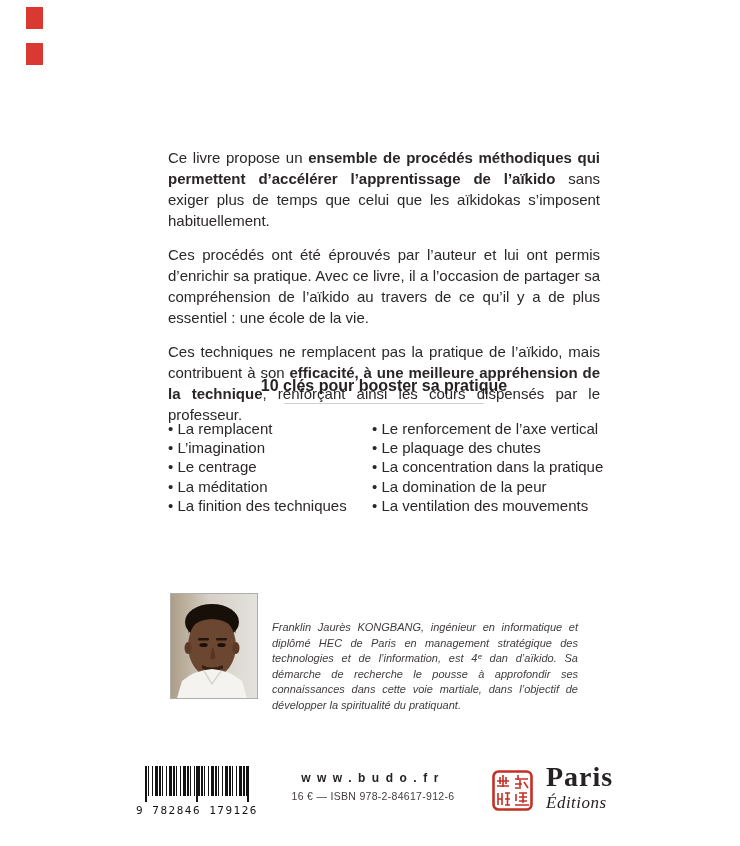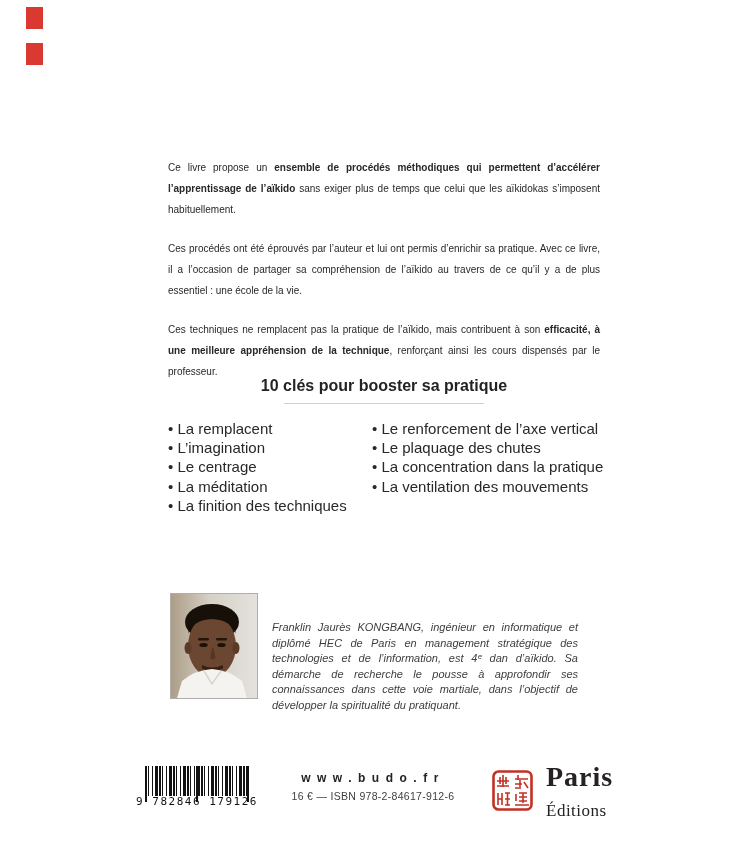--- a/index.html
+++ b/index.html
@@ -7,21 +7,21 @@
     position:relative;width:740px;height:846px;background:#ffffff;overflow:hidden;
     font-family:"Liberation Sans","DejaVu Sans",sans-serif;color:#2b2728;
   }
   
   .stamp-mark{position:absolute;left:26px;width:17px;height:22px;background:#da3931;}
   .stamp-mark.m1{top:7px;}
   .stamp-mark.m2{top:43px;}
 
   
   .text-col{position:absolute;left:168px;top:139px;width:432px;}
-  .text-col p{margin:18px 0 13px 0;font-size:10px;line-height:21px;text-align:justify;}
+  .text-col p{margin:8px 0 13px 0;font-size:15px;line-height:21px;text-align:justify;}
   .text-col b{font-weight:bold;}
 
   
   .keys-head{position:absolute;left:168px;top:376px;width:432px;text-align:center;}
   .keys-head h2{margin:0;font-size:16px;line-height:20px;font-weight:bold;color:#262223;}
   .keys-rule{width:200px;height:1px;background:#cfcfcf;margin:7px auto 0 auto;}
 
   
   .keys-lists{position:absolute;left:168px;top:419px;width:440px;display:flex;}
   .keys-lists ul{list-style:none;margin:0;padding:0;font-size:15px;line-height:19.2px;}
@@ -40,38 +40,38 @@
   .barcode{position:absolute;left:136px;top:764px;width:122px;height:44px;}
   .barcode .bars{
     position:absolute;left:9px;top:2px;width:104px;height:30px;
     background:repeating-linear-gradient(90deg,
       #121212 0 2px,#ffffff 2px 3px,#121212 3px 4px,#ffffff 4px 7px,
       #121212 7px 8px,#ffffff 8px 10px,#121212 10px 13px,#ffffff 13px 14px);
   }
   .barcode .guard{position:absolute;top:2px;width:2px;height:36px;background:#121212;}
   .barcode .g1{left:9px;} .barcode .g2{left:60px;} .barcode .g3{left:111px;}
   .barcode .digits{
-    position:absolute;left:0;top:31px;width:122px;text-align:center;
+    position:absolute;left:0;top:40px;width:122px;text-align:center;
     font-family:"DejaVu Sans Mono",monospace;font-size:11px;letter-spacing:1.5px;color:#121212;
   }
 
   .site-block{position:absolute;left:258px;top:771px;width:230px;text-align:center;}
   .site-url{font-size:12px;font-weight:bold;letter-spacing:6.5px;color:#262223;white-space:nowrap;}
   .site-isbn{margin-top:5px;font-size:10.5px;letter-spacing:0.3px;color:#413d3e;white-space:nowrap;text-align:center;}
 
   .publisher{position:absolute;left:492px;top:762px;width:170px;height:60px;}
   .seal{position:absolute;left:0;top:8px;}
   .wordmark{position:absolute;left:54px;top:0;}
   .wordmark .budo{
     font-family:"Liberation Serif","DejaVu Serif",serif;font-size:28px;line-height:30px;
     font-weight:600;letter-spacing:1px;color:#262224;
   }
   .wordmark .editions{
-    font-family:"Liberation Serif","DejaVu Serif",serif;
-    font-size:17px;line-height:19px;letter-spacing:0.5px;color:#262224;margin-top:9px;
+    font-family:"Liberation Serif","DejaVu Serif",serif;font-style:italic;
+    font-size:17px;line-height:19px;letter-spacing:0.5px;color:#262224;margin-top:1px;
   }
 </style>
 </head>
 <body>
 
 <div class="page">
 
   <div class="stamp-mark m1"></div>
   <div class="stamp-mark m2"></div>
 
@@ -91,20 +91,21 @@
       <li>La remplacent</li>
       <li>L’imagination</li>
       <li>Le centrage</li>
       <li>La méditation</li>
       <li>La finition des techniques</li>
     </ul>
     <ul class="right">
       <li>Le renforcement de l’axe vertical</li>
       <li>Le plaquage des chutes</li>
       <li>La concentration dans la pratique</li>
+      <li>La domination de la peur</li>
       <li>La ventilation des mouvements</li>
     </ul>
   </div>
 
   <div class="author">
     <div class="author-photo">
       <svg width="86" height="104" viewBox="0 0 86 104">
         <defs>
           <linearGradient id="pbg" x1="0" y1="0" x2="1" y2="0">
             <stop offset="0" stop-color="#ac9d86"></stop>

